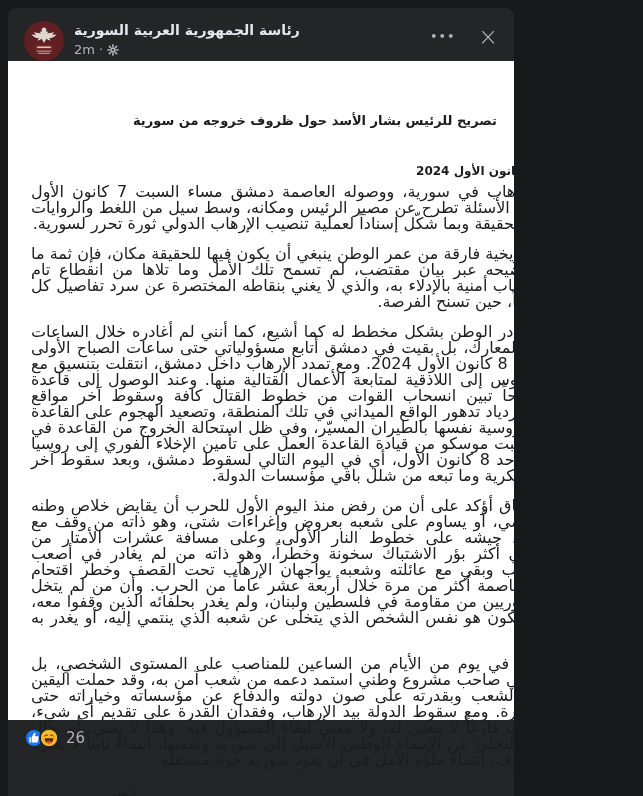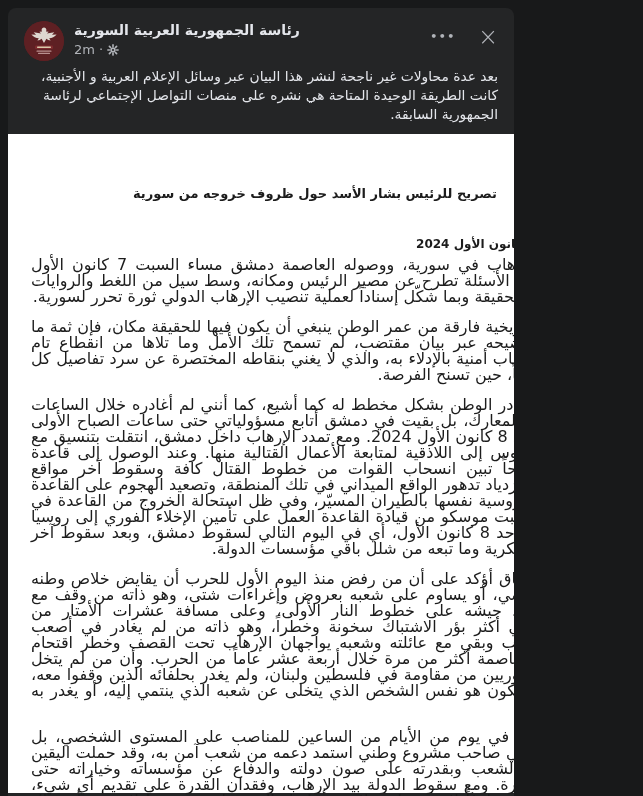--- a/index.html
+++ b/index.html
@@ -85,21 +85,20 @@
     <div class="actions">
       <div class="more">
         <span>•••</span>
       </div>
       <div class="closeb">
         <span>×</span>
       </div>
     </div>
   </div>
 
-  <div class="msg" dir="rtl">بعد عدة محاولات غير ناجحة لنشر هذا البيان عبر وسائل الإعلام العربية و الأجنبية، كانت الطريقة الوحيدة المتاحة هي نشره على منصات التواصل الإجتماعي لرئاسة الجمهورية السابقة.</div>
 
   <div class="doc">
     <div class="doc-title">تصريح للرئيس بشار الأسد حول ظروف خروجه من سورية</div>
     <div class="doc-date">موسكو – 16 كانون الأول 2024</div>
     <p>مع تمدد الإرهاب في سورية، ووصوله العاصمة دمشق مساء السبت 7 كانون الأول 2024، بدأت الأسئلة تطرح عن مصير الرئيس ومكانه، وسط سيل من اللغط والروايات البعيدة عن الحقيقة وبما شكّل إسناداً لعملية تنصيب الإرهاب الدولي ثورة تحرر لسورية.</p>
     <p>في لحظة تاريخية فارقة من عمر الوطن ينبغي أن يكون فيها للحقيقة مكان، فإن ثمة ما يستدعي توضيحه عبر بيان مقتضب، لم تسمح تلك الأمل وما تلاها من انقطاع تام للتواصل لأسباب أمنية بالإدلاء به، والذي لا يغني بنقاطه المختصرة عن سرد تفاصيل كل ما جرى لاحقاً، حين تسنح الفرصة.</p>
     <p>بداية.. لم أغادر الوطن بشكل مخطط له كما أشيع، كما أنني لم أغادره خلال الساعات الأخيرة من المعارك، بل بقيت في دمشق أتابع مسؤولياتي حتى ساعات الصباح الأولى من يوم الأحد 8 كانون الأول 2024. ومع تمدد الإرهاب داخل دمشق، انتقلت بتنسيق مع الأصدقاء الروس إلى اللاذقية لمتابعة الأعمال القتالية منها. وعند الوصول إلى قاعدة حميميم صباحاً تبين انسحاب القوات من خطوط القتال كافة وسقوط آخر مواقع الجيش. مع ازدياد تدهور الواقع الميداني في تلك المنطقة، وتصعيد الهجوم على القاعدة العسكرية الروسية نفسها بالطيران المسيّر، وفي ظل استحالة الخروج من القاعدة في أي اتجاه، طلبت موسكو من قيادة القاعدة العمل على تأمين الإخلاء الفوري إلى روسيا مساء يوم الأحد 8 كانون الأول، أي في اليوم التالي لسقوط دمشق، وبعد سقوط آخر المواقع العسكرية وما تبعه من شلل باقي مؤسسات الدولة.</p>
     <p>في هذا السياق أؤكد على أن من رفض منذ اليوم الأول للحرب أن يقايض خلاص وطنه بخلاص شخصي، أو يساوم على شعبه بعروض وإغراءات شتى، وهو ذاته من وقف مع ضباط وجنود جيشه على خطوط النار الأولى، وعلى مسافة عشرات الأمتار من الإرهابيين في أكثر بؤر الاشتباك سخونة وخطراً، وهو ذاته من لم يغادر في أصعب سنوات الحرب وبقي مع عائلته وشعبه يواجهان الإرهاب تحت القصف وخطر اقتحام الإرهابيين للعاصمة أكثر من مرة خلال أربعة عشر عاماً من الحرب. وأن من لم يتخل عن غير السوريين من مقاومة في فلسطين ولبنان، ولم يغدر بحلفائه الذين وقفوا معه، لا يمكن أن يكون هو نفس الشخص الذي يتخلى عن شعبه الذي ينتمي إليه، أو يغدر به وبجيشه.</p>
     <p>إنني لم أكن في يوم من الأيام من الساعين للمناصب على المستوى الشخصي، بل اعتبرت نفسي صاحب مشروع وطني استمد دعمه من شعب آمن به، وقد حملت اليقين بإرادة ذلك الشعب وبقدرته على صون دولته والدفاع عن مؤسساته وخياراته حتى اللحظة الأخيرة. ومع سقوط الدولة بيد الإرهاب، وفقدان القدرة على تقديم أي شيء، يصبح المنصب فارغاً لا معنى له، ولا معنى لبقاء المسؤول فيه. وهذا لا يعني بأي حال من الأحوال التخلي عن الإنتماء الوطني الأصيل إلى سورية وشعبها، انتماءً ثابتاً لا يغيره منصب أو ظرف، انتماءً ملؤه الأمل في أن تعود سورية حرة مستقلة.</p>
     <div class="doc-closing-wrap">

